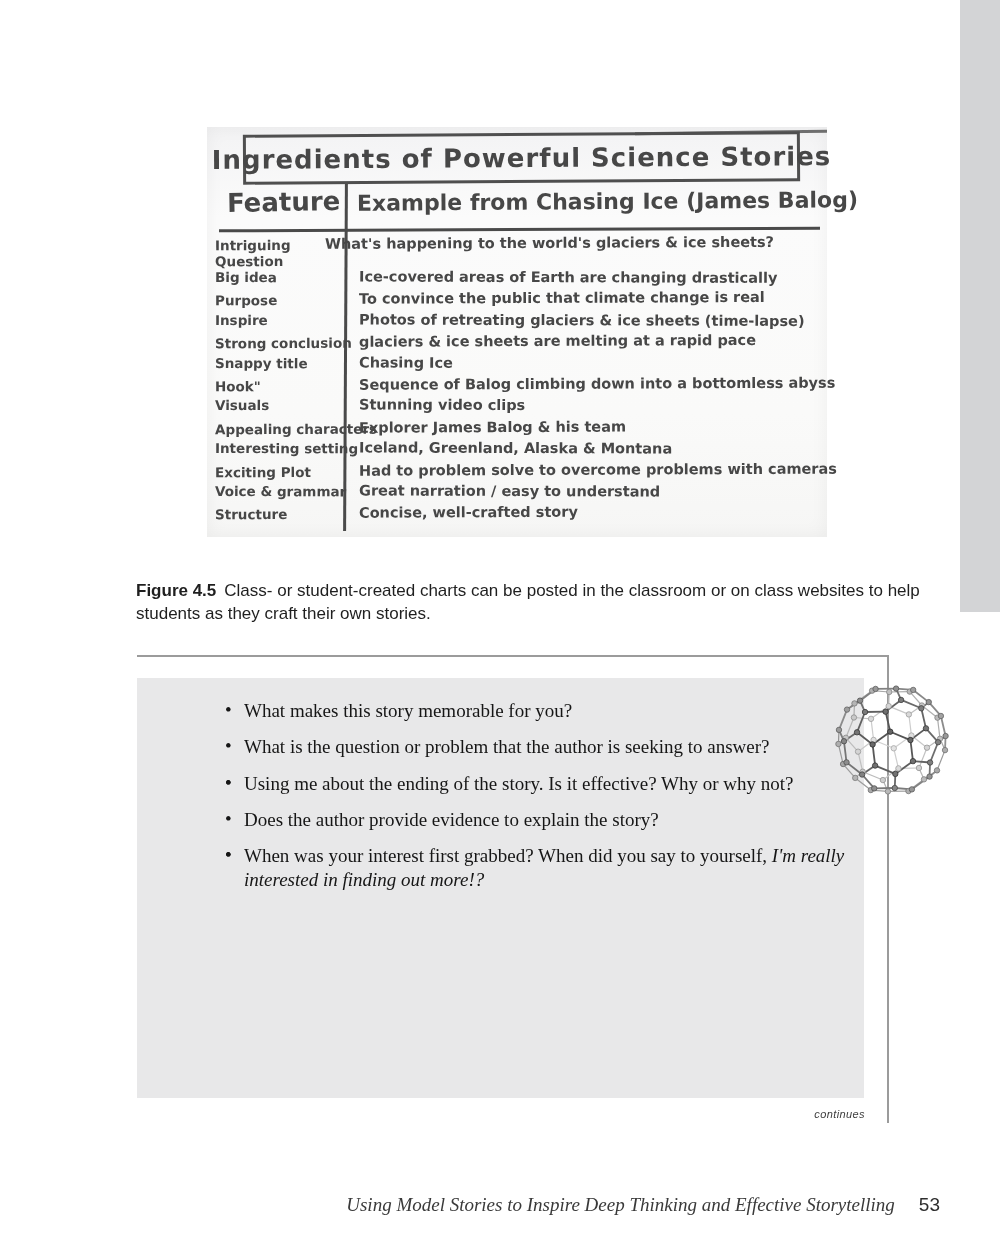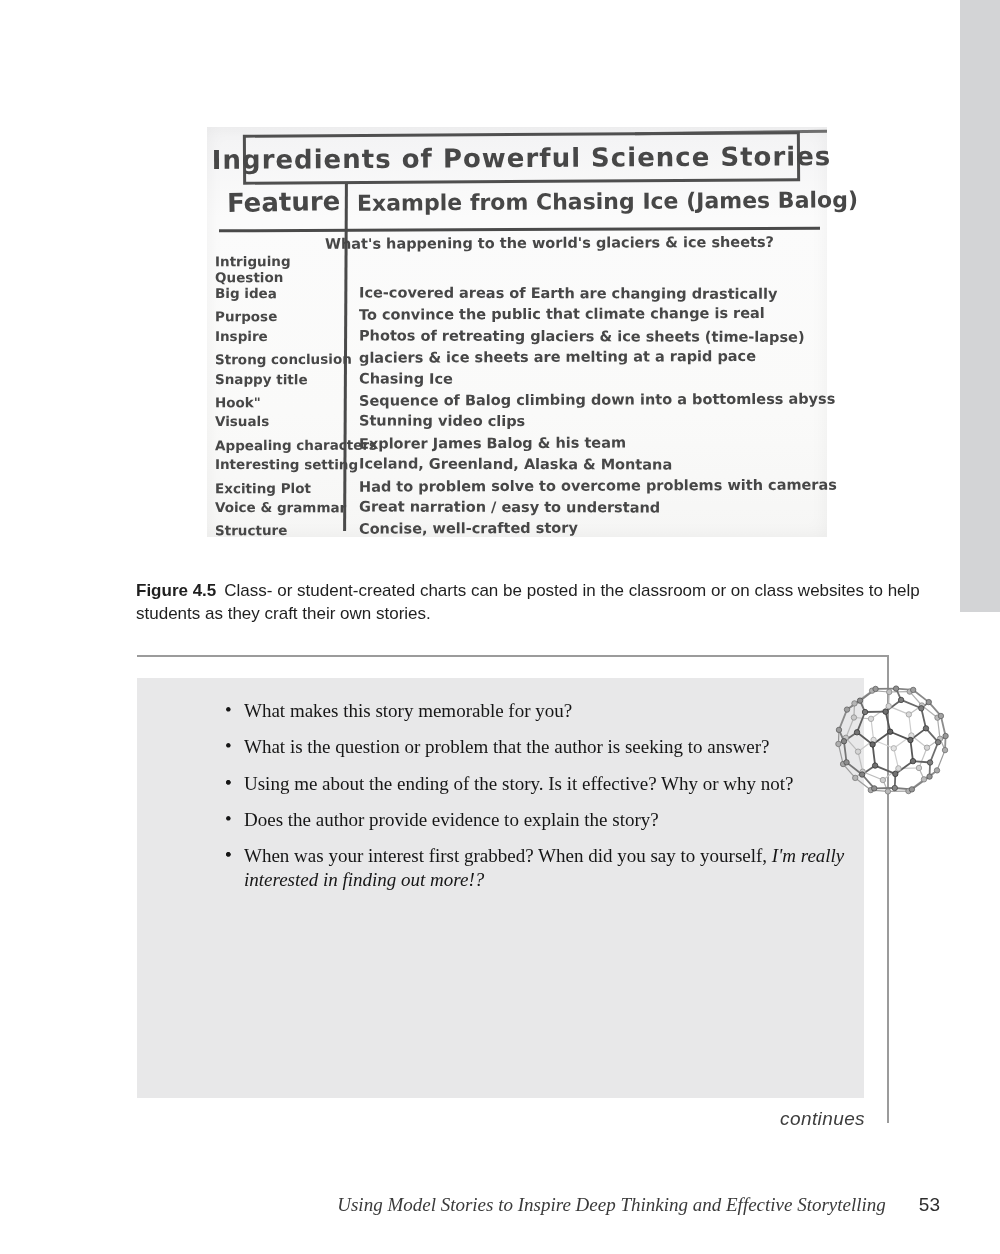--- a/index.html
+++ b/index.html
@@ -44,21 +44,21 @@
   .wb-divider{position:absolute;left:137px;top:57px;width:3px;height:347px;background:#4a4a4a;transform:rotate(0.3deg);}
   .wb-underline{position:absolute;left:12px;top:101px;width:601px;height:3px;background:#4a4a4a;transform:rotate(-0.25deg);}
   .wb-rows{position:absolute;left:8px;top:107px;width:606px;}
   .wb-row{display:flex;align-items:flex-start;min-height:21.4px;}
   .wb-row:nth-child(odd){transform:rotate(-0.25deg);}
   .wb-row:nth-child(even){transform:rotate(0.2deg);}
   .wb-feature{
     width:126px;flex:0 0 126px;font-family:"DejaVu Sans",sans-serif;font-size:13.5px;
     font-weight:bold;color:var(--handwriting);line-height:16px;padding-top:2px;white-space:nowrap;
   }
-  .wb-row:first-child .wb-feature{white-space:normal;max-width:92px;margin-top:16px;}
+  .wb-row:first-child .wb-feature{white-space:normal;max-width:92px;}
   .wb-example{
     margin-left:18px;font-family:"DejaVu Sans",sans-serif;font-size:14.5px;font-weight:bold;
     color:var(--handwriting);line-height:17px;padding-top:1px;white-space:nowrap;
   }
 
   
   .caption{
     position:absolute;left:136px;top:562px;width:792px;
     font-family:"Liberation Sans",sans-serif;font-size:17px;line-height:1.36;color:var(--body_text);
   }
@@ -82,24 +82,24 @@
   }
   .qb-list li .bullet{position:absolute;left:0;top:-1px;font-size:19px;}
   .qb-list li i{font-style:italic;}
 
   
   .ornament{position:absolute;left:834px;top:682px;width:116px;height:116px;}
 
   
   .continues{
     position:absolute;right:135px;top:1108px;
-    font-family:"Liberation Sans",sans-serif;font-style:italic;font-size:19px;color:#3d3d3d;letter-spacing:0.4px;
+    font-family:"Liberation Sans",sans-serif;font-style:italic;font-size:11px;color:#3d3d3d;letter-spacing:0.4px;
   }
   .footer{
-    position:absolute;right:60px;top:1194px;display:flex;align-items:flex-end;gap:33px;
+    position:absolute;right:60px;top:1194px;display:flex;align-items:flex-end;gap:24px;
   }
   .footer-title{font-family:"Liberation Serif",serif;font-style:italic;font-size:19px;color:#3a3a3a;}
   .footer-page{font-family:"Liberation Sans",sans-serif;font-size:19px;color:#2e2e2e;}
 </style>
 </head>
 <body>
 
 <div class="sidebar-band"></div>
 
 <div class="photo">

